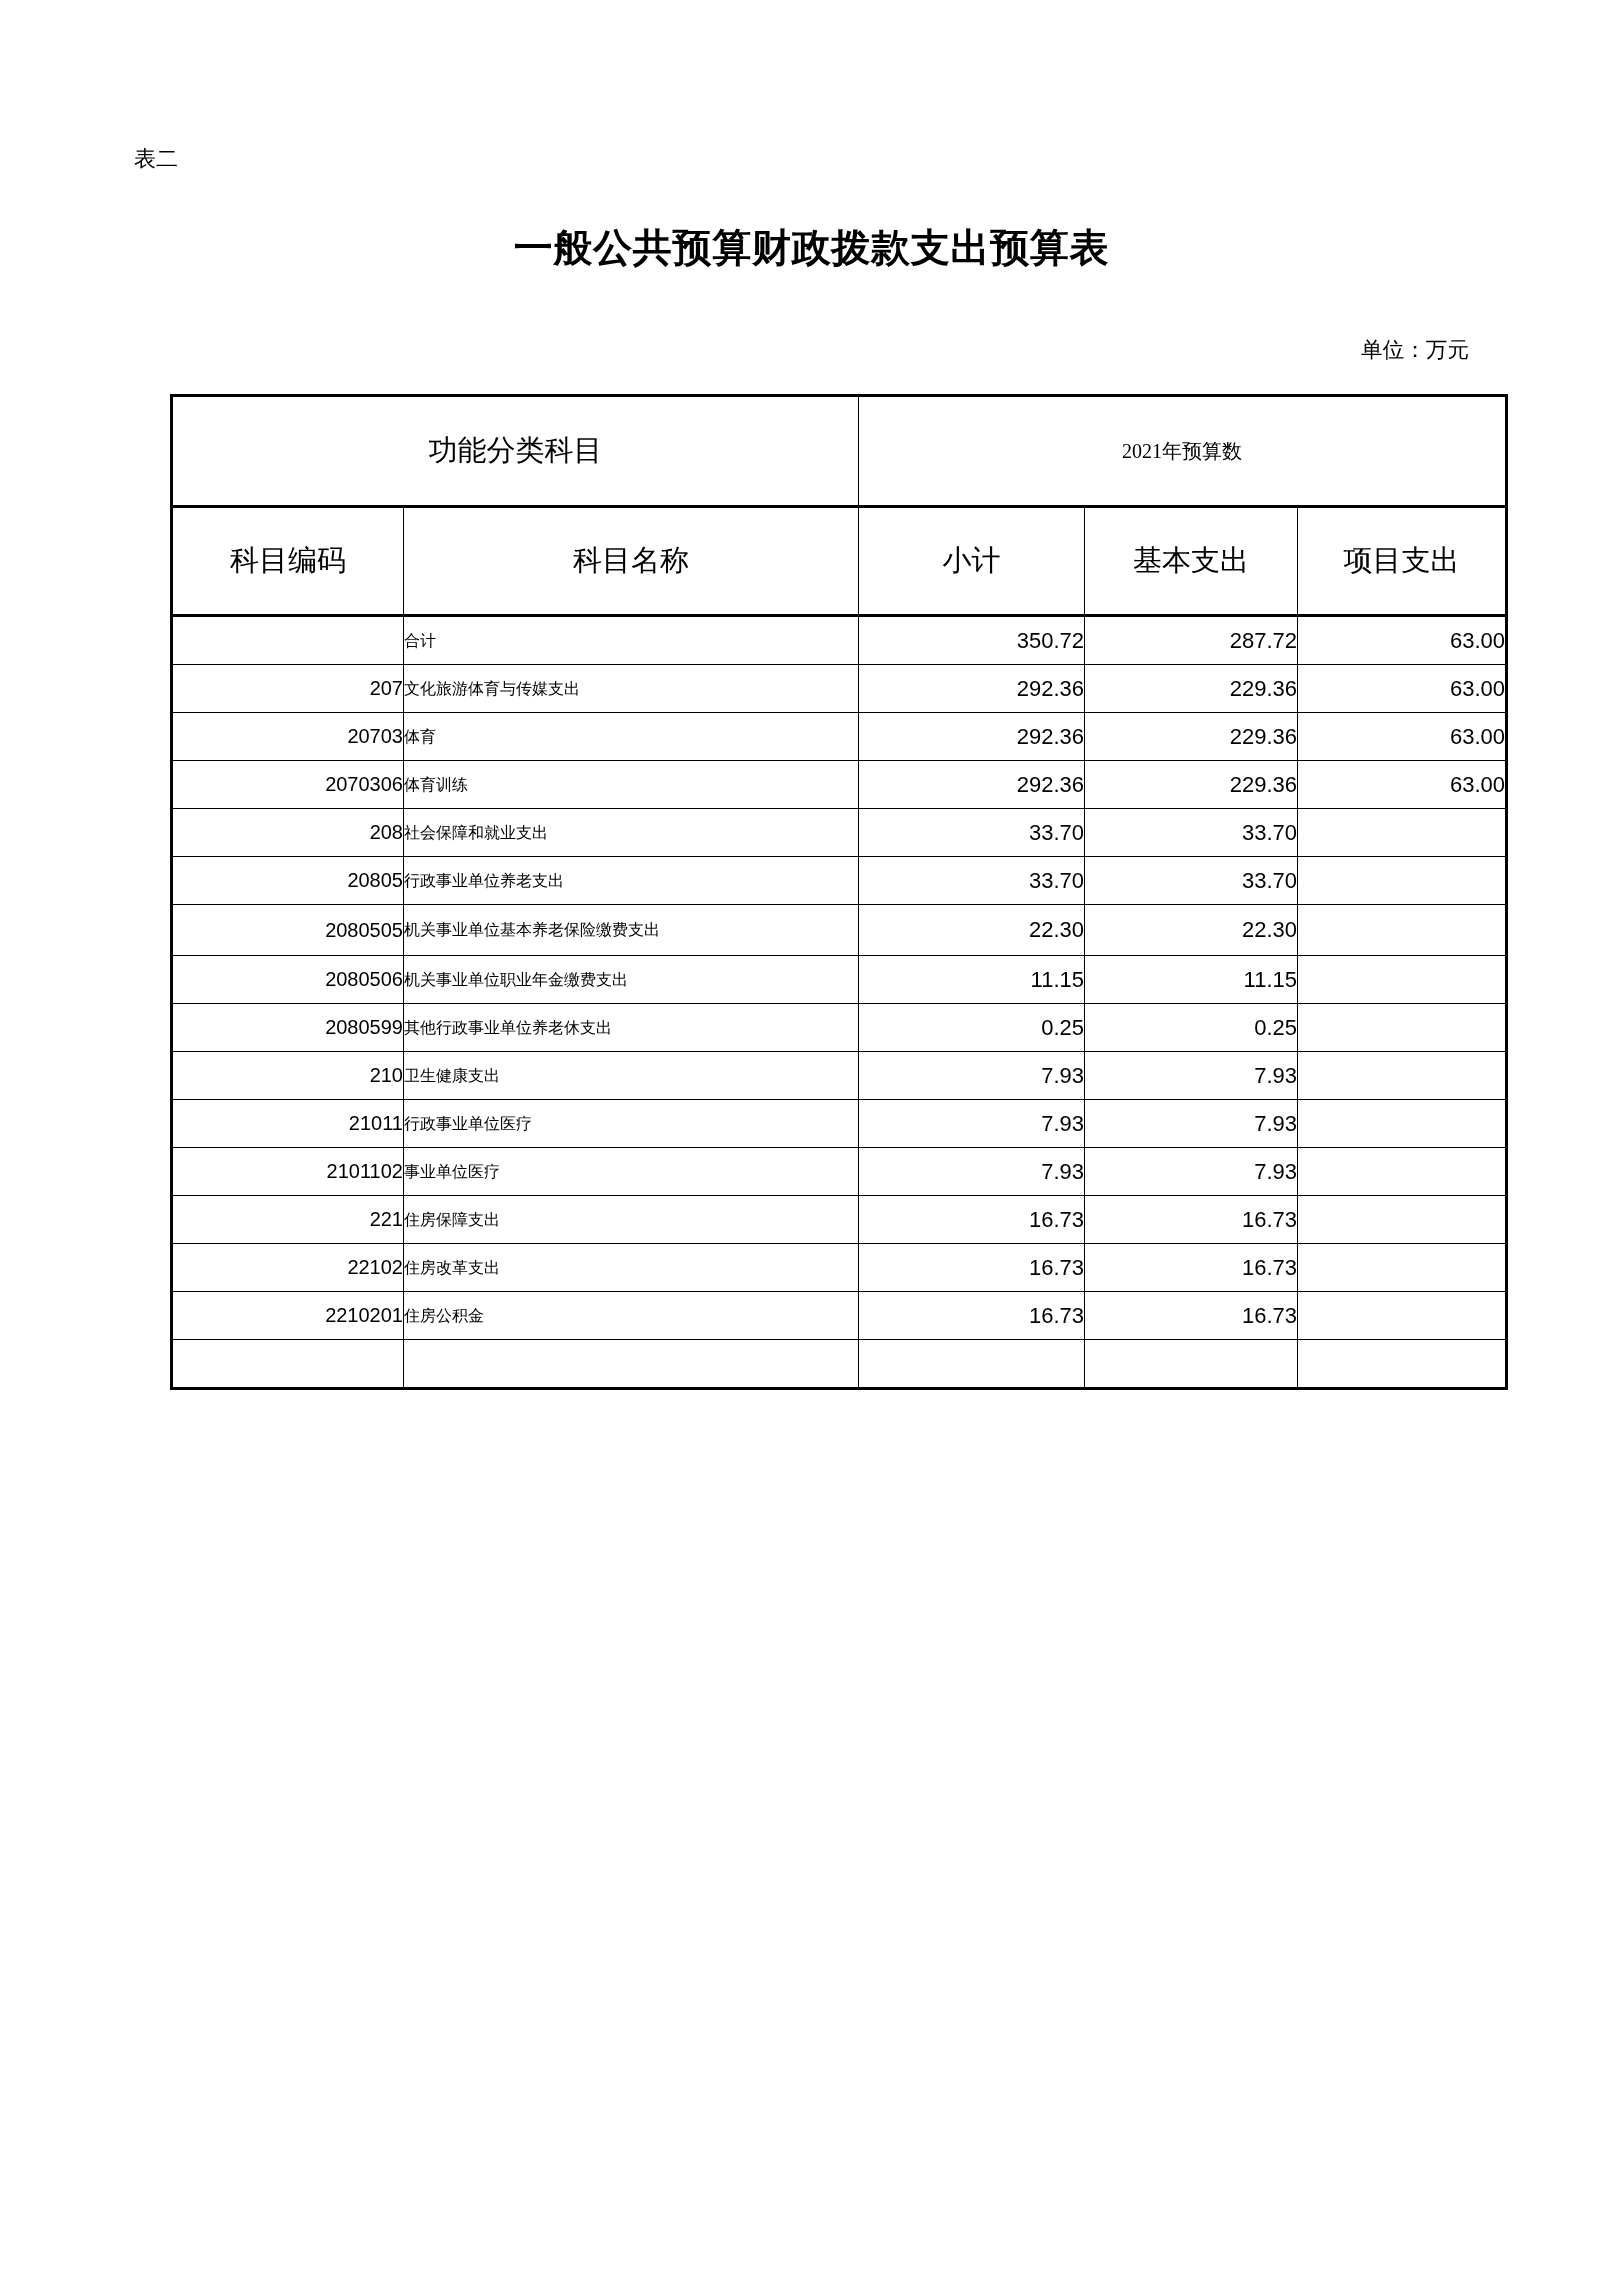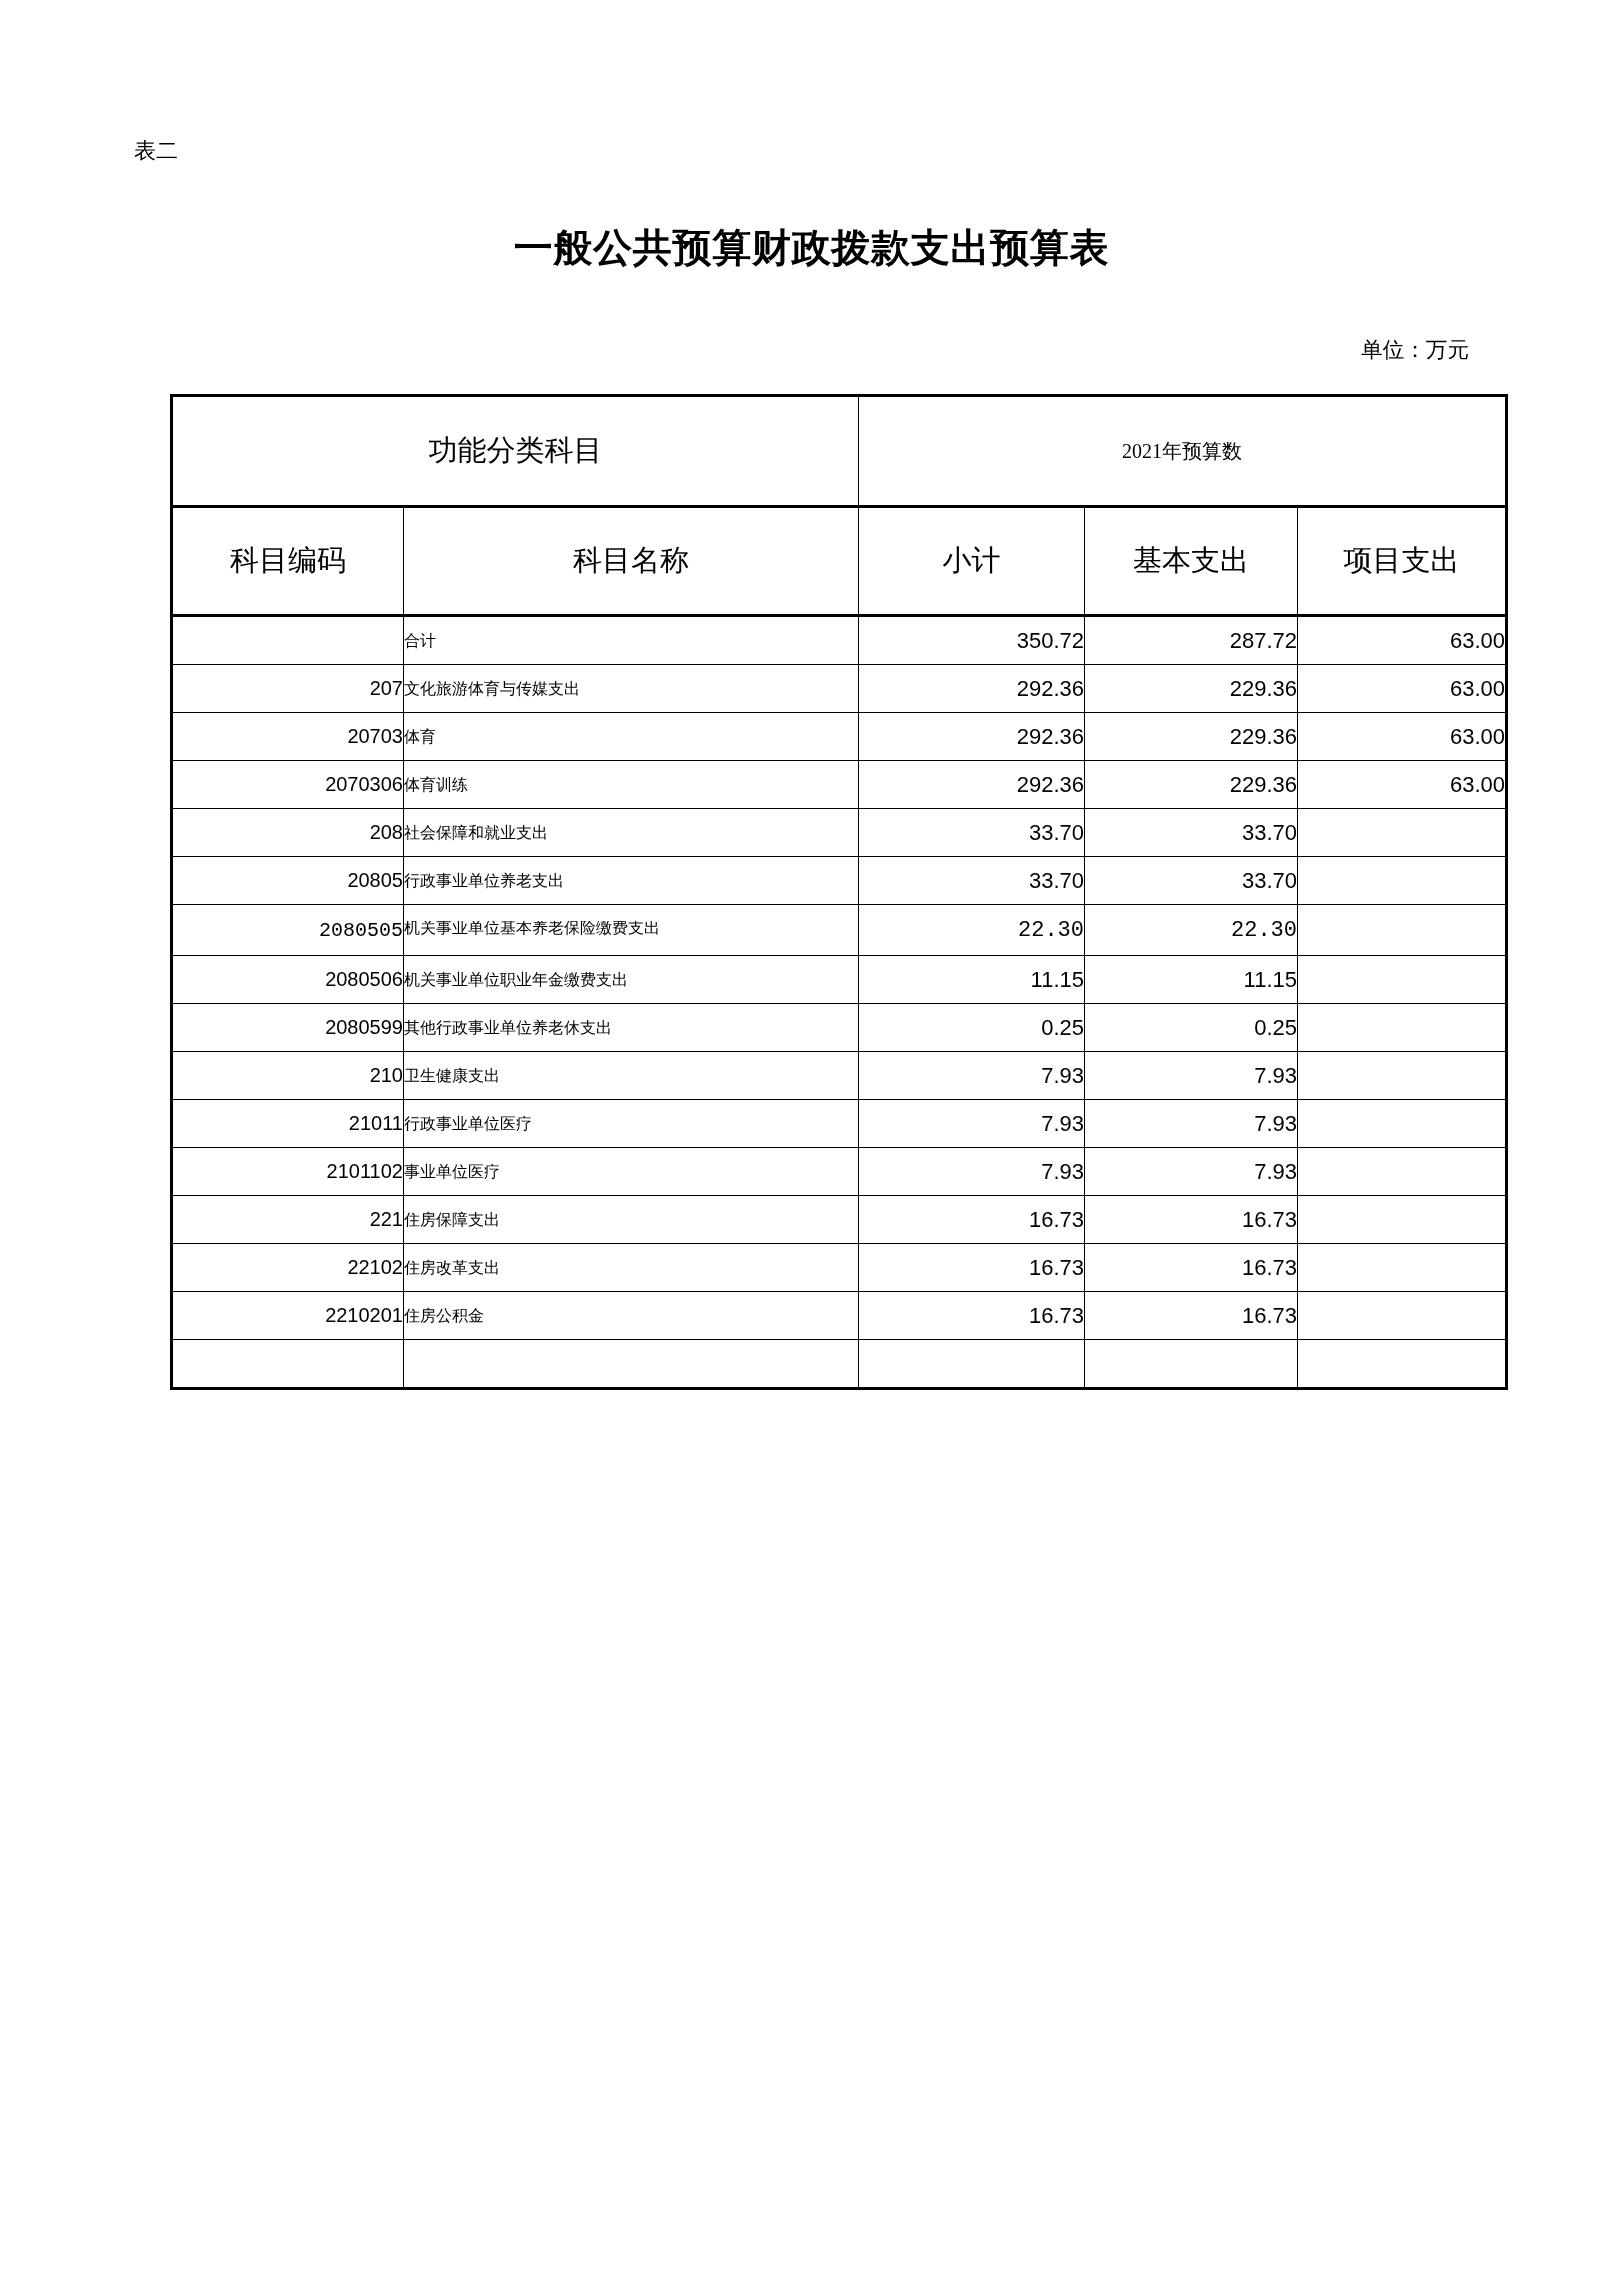--- a/index.html
+++ b/index.html
@@ -21,21 +21,21 @@
     position: absolute;
     top: 0; left: 0;
     width: 1623px;
     height: 2295px;
   }
 
   
   .sheet-label {
     position: absolute;
     left: 134px;
-    top: 140px;
+    top: 148px;
     font-size: 22px;
     line-height: 1;
     font-family: "Liberation Sans", "DejaVu Sans", sans-serif;
     white-space: nowrap;
   }
 
   
   .doc-title {
     position: absolute;
     left: 0;
@@ -109,21 +109,21 @@
     font-size: 29px;
   }
   .hdr-sub {
     height: 106px;
     text-align: center;
     font-size: 29px;
   }
 
   
   tr.data-row td { height: 47px; }
-  tr.tall-row td { height: 50px; font-family: Liberation Mono, monospace; }
+  tr.tall-row td { height: 50px; }
   tr.blank-row td { height: 47px; }
 
   td.code-cell {
     text-align: right;
     font-family: "Liberation Sans", "DejaVu Sans", sans-serif;
     font-size: 20px;
     white-space: nowrap;
   }
   td.name-cell {
     text-align: left;

